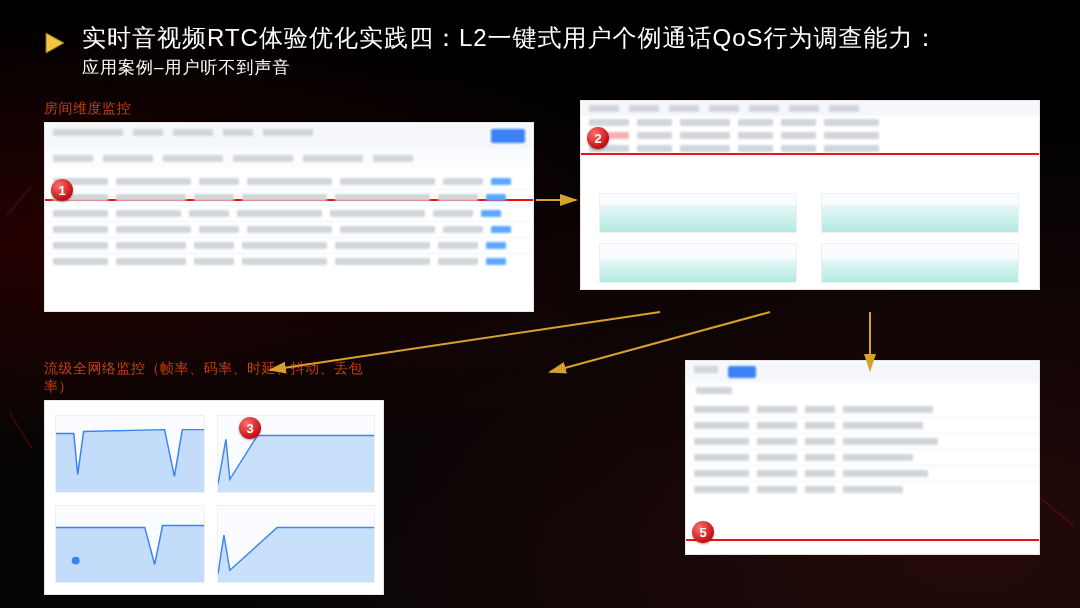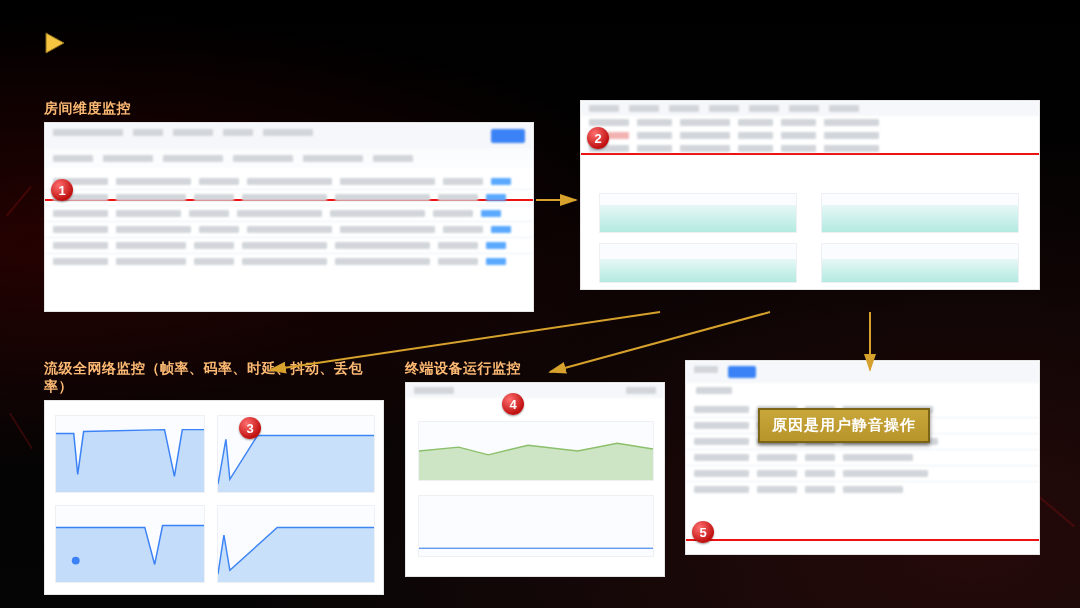--- a/index.html
+++ b/index.html
@@ -22,21 +22,21 @@
 
   
   .title-block { position:absolute; left:82px; top:22px; right:40px; }
   .title-main { font-size:24px; font-weight:500; letter-spacing:1px; }
   .title-sub  { font-size:17px; font-weight:400; margin-top:2px; letter-spacing:1px; }
   .bullet-icon { position:absolute; left:42px; top:30px; }
 
   
   .panel { position:absolute; }
   .panel-title {
-    color:#fdba74; font-size:14px; font-weight:700; margin-bottom:4px; letter-spacing:0.5px;
+    color:#c2410c; font-size:14px; font-weight:400; margin-bottom:4px; letter-spacing:0.5px;
   }
   .panel-box {
     background:#fff; width:100%; height:100%;
     border:1px solid #e5e5e5; position:relative; overflow:hidden;
   }
 
   
   .num-badge {
     position:absolute; width:22px; height:22px; border-radius:50%;
     background: radial-gradient(circle at 35% 30%, #ff6e6e, #c01010 70%);
@@ -85,20 +85,24 @@
 <div class="bg-line" style="right:0;top:510px;width:48px;transform:rotate(40deg)"></div>
 
 <div class="content">
 
   <span class="bullet-icon">
     <svg width="26" height="26" viewBox="0 0 26 26">
       <polygon points="4,3 22,13 4,23" fill="#f5c542" stroke="#8a6d1a" stroke-width="1"></polygon>
     </svg>
   </span>
 
+  <div class="title-block">
+    <div class="title-main">实时音视频RTC体验优化实践四：L2一键式用户个例通话QoS行为调查能力：</div>
+    <div class="title-sub">应用案例–用户听不到声音</div>
+  </div>
 
   <div class="panel" style="left:44px; top:100px; width:490px;">
     <div class="panel-title">房间维度监控</div>
     <div class="panel-box" style="height:190px;">
       <div class="num-badge" style="left:6px; top:56px;">1</div>
       <div class="blur-row">
         <div class="fake-header">
           <div class="fake-cell" style="width:70px"></div>
           <div class="fake-cell" style="width:30px"></div>
           <div class="fake-cell" style="width:40px"></div>
@@ -263,45 +267,20 @@
       </div>
       <div class="mini-chart" style="left:172px; top:104px; width:158px; height:78px;">
         <svg width="100%" height="100%" viewBox="0 0 158 78" preserveAspectRatio="none">
           <path d="M0,70 L6,30 L12,66 L60,22 L158,22" fill="none" stroke="#3b82f6" stroke-width="1.5"></path>
           <path d="M0,70 L6,30 L12,66 L60,22 L158,22 L158,78 L0,78 Z" fill="rgba(90,160,240,0.3)"></path>
         </svg>
       </div>
     </div>
   </div>
 
-  <div class="panel" style="left:405px; top:360px; width:260px;">
-    <div class="panel-title">终端设备运行监控</div>
-    <div class="panel-box" style="height:195px;">
-      <div class="num-badge" style="left:96px; top:10px;">4</div>
-      <div class="blur-row">
-        <div class="fake-header" style="padding:4px 8px">
-          <div class="fake-cell" style="width:40px"></div>
-          <div style="flex:1"></div>
-          <div class="fake-cell" style="width:30px"></div>
-        </div>
-      </div>
-      <div class="mini-chart" style="left:12px; top:38px; width:236px; height:60px;">
-        <svg width="100%" height="100%" viewBox="0 0 236 60" preserveAspectRatio="none">
-          <path d="M0,30 L40,26 L70,34 L110,24 L160,30 L200,22 L236,28 L236,60 L0,60 Z" fill="rgba(170,210,150,0.55)"></path>
-          <path d="M0,30 L40,26 L70,34 L110,24 L160,30 L200,22 L236,28" fill="none" stroke="#8cbf6a" stroke-width="1.5"></path>
-        </svg>
-      </div>
-      <div class="mini-chart" style="left:12px; top:112px; width:236px; height:62px;">
-        <svg width="100%" height="100%" viewBox="0 0 236 62" preserveAspectRatio="none">
-          <line x1="0" y1="54" x2="236" y2="54" stroke="#c7ced6"></line>
-          <path d="M0,54 L236,54" fill="none" stroke="#3b82f6" stroke-width="1.2"></path>
-        </svg>
-      </div>
-    </div>
-  </div>
 
   <div class="panel" style="left:685px; top:360px; width:355px;">
     <div class="panel-box" style="height:195px;">
       <div class="num-badge" style="left:6px; top:160px;">5</div>
       <div class="blur-row">
         <div class="fake-header" style="padding:5px 8px">
           <div class="fake-cell" style="width:24px"></div>
           <div class="fake-btn" style="width:28px;height:12px"></div>
           <div style="flex:1"></div>
         </div>
@@ -349,21 +328,20 @@
             <div class="fake-cell" style="width:55px"></div>
             <div class="fake-cell" style="width:40px"></div>
             <div class="fake-cell" style="width:30px"></div>
             <div class="fake-cell" style="width:60px"></div>
           </div>
       </div>
       <div class="red-underline" style="top:178px"></div>
     </div>
   </div>
 
-  <div class="annotation" style="left:758px; top:408px;">原因是用户静音操作</div>
 
   <svg class="arrows">
     <defs>
       <marker id="ah" markerWidth="10" markerHeight="10" refX="8" refY="3" orient="auto">
         <path d="M0,0 L9,3 L0,6 Z" fill="#d6a12c"></path>
       </marker>
     </defs>
 
     <line x1="536" y1="200" x2="576" y2="200" stroke="#d6a12c" stroke-width="2" marker-end="url(#ah)"></line>
 

